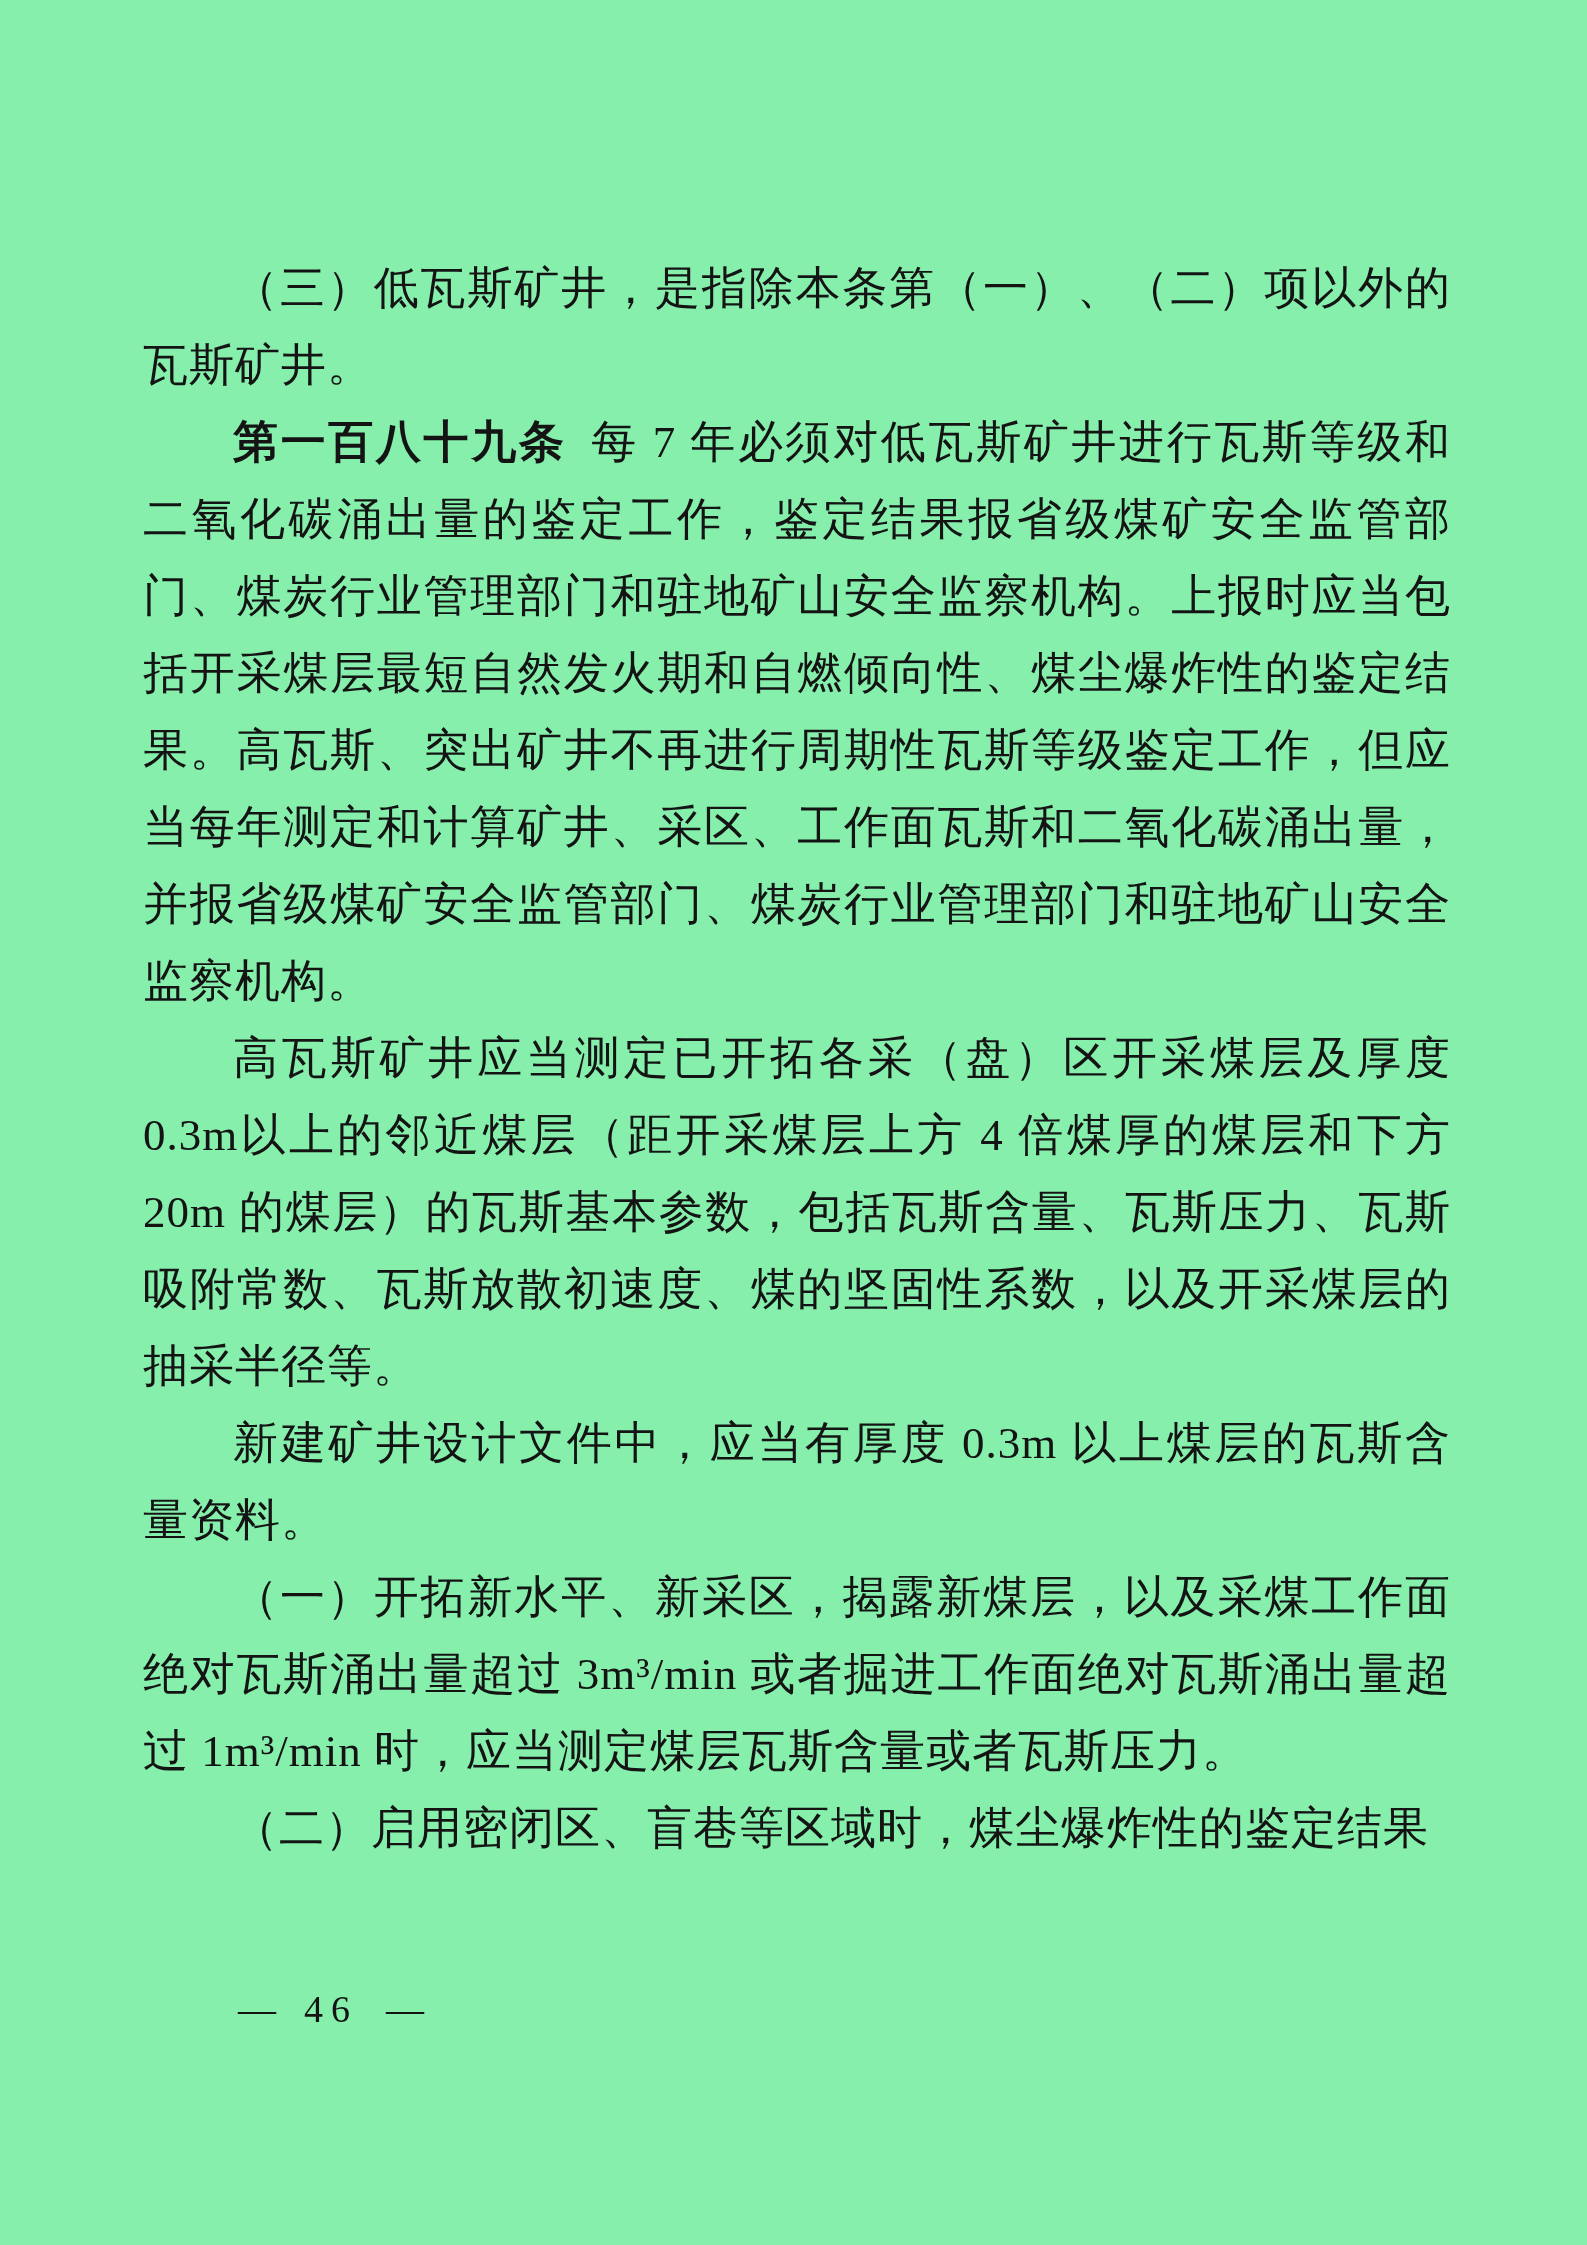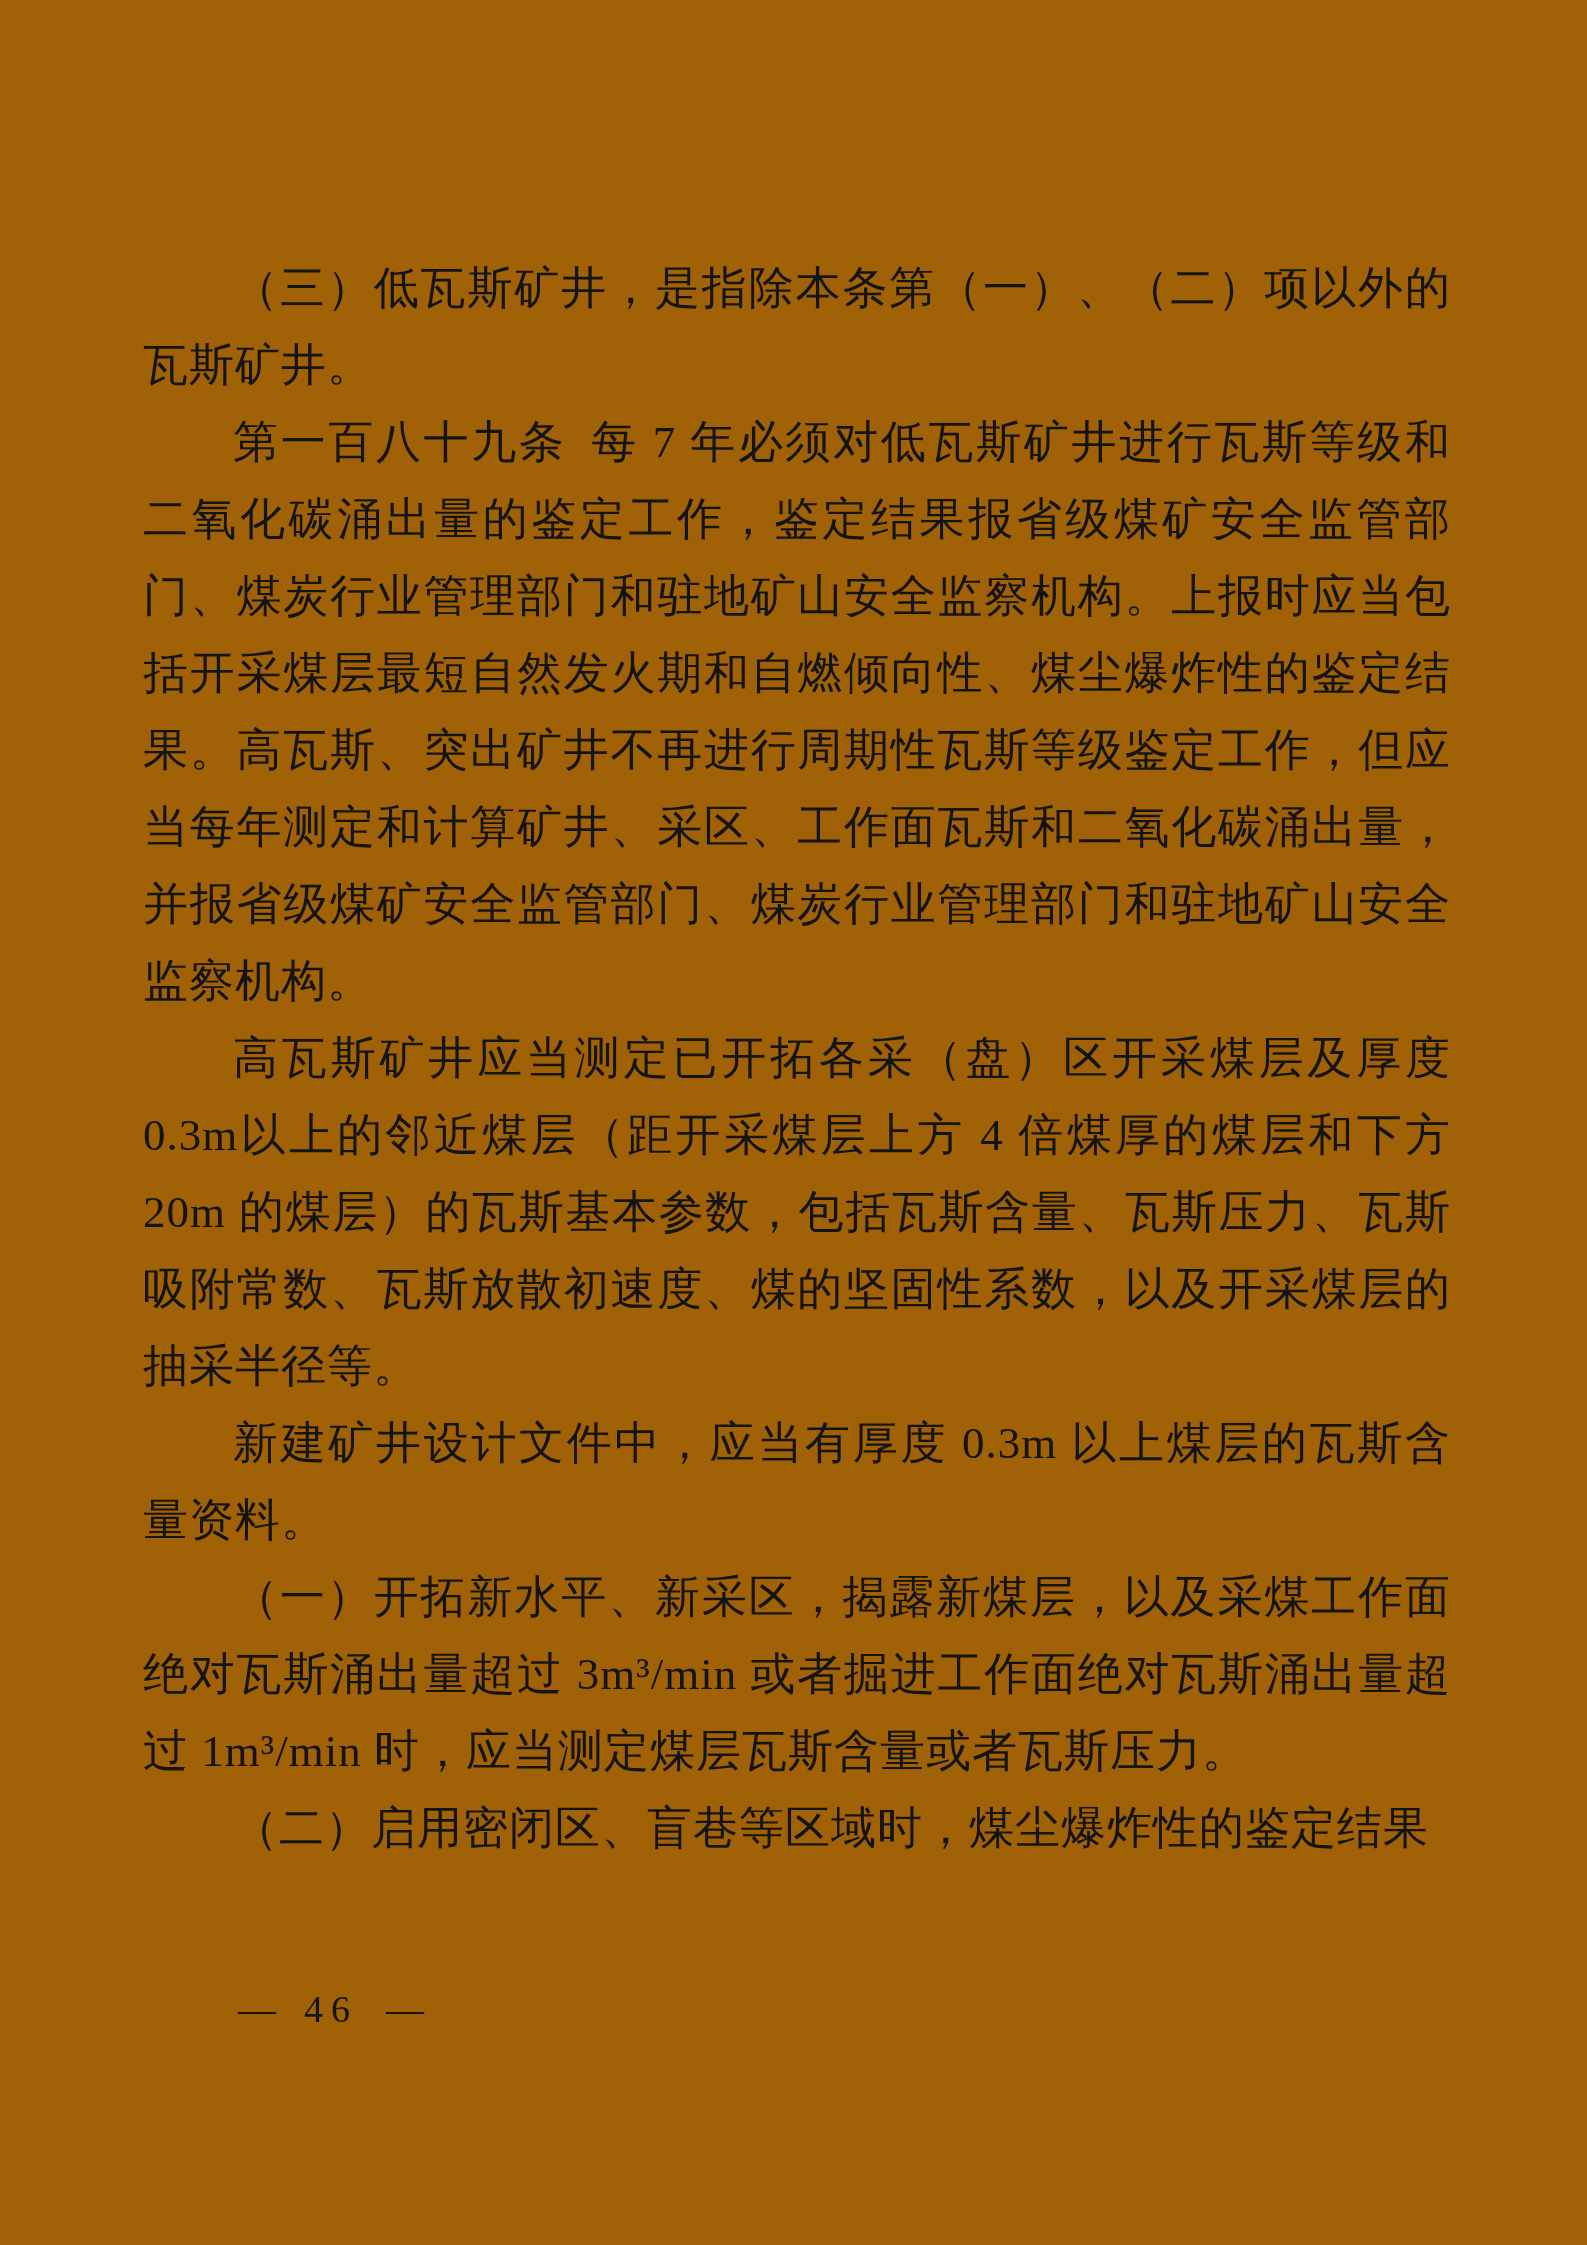--- a/index.html
+++ b/index.html
@@ -6,42 +6,42 @@
   body {
     width: 1587px;
     height: 2245px;
     background: #f2f2f2;
     font-family: "Liberation Serif", "DejaVu Serif", serif;
   }
   .page {
     position: relative;
     width: 1587px;
     height: 2245px;
-    background: #a16207;
+    background: #86efac;
     overflow: hidden;
     color: #141414;
   }
   .content {
     position: absolute;
     left: 143px;
     top: 250px;
     width: 1308px;
     font-size: 45px;
     line-height: 77px;
     text-align: justify;
     text-justify: inter-character;
     letter-spacing: 1px;
   }
   .para {
     margin: 0;
     padding: 0;
     text-indent: 2em;
   }
   .article-heading {
-    font-weight: normal;
+    font-weight: bold;
     margin-right: 0.55em;
   }
   .footer {
     position: absolute;
     left: 238px;
     top: 1985px;
     font-size: 38px;
     line-height: 48px;
     color: #141414;
     display: flex;

